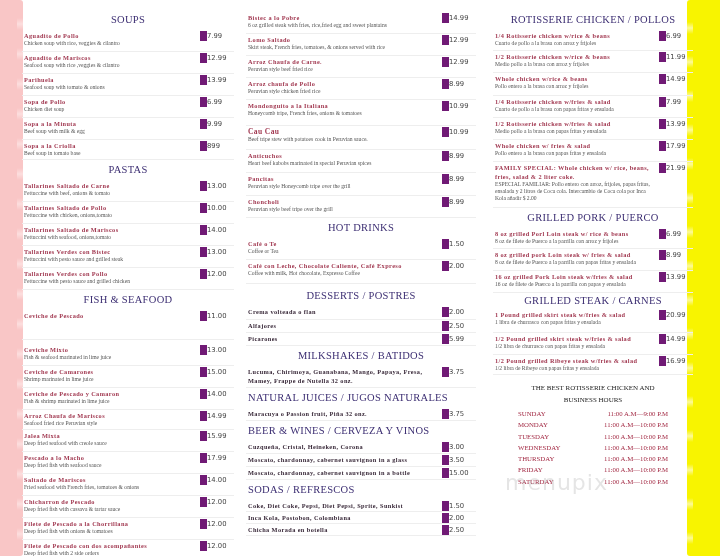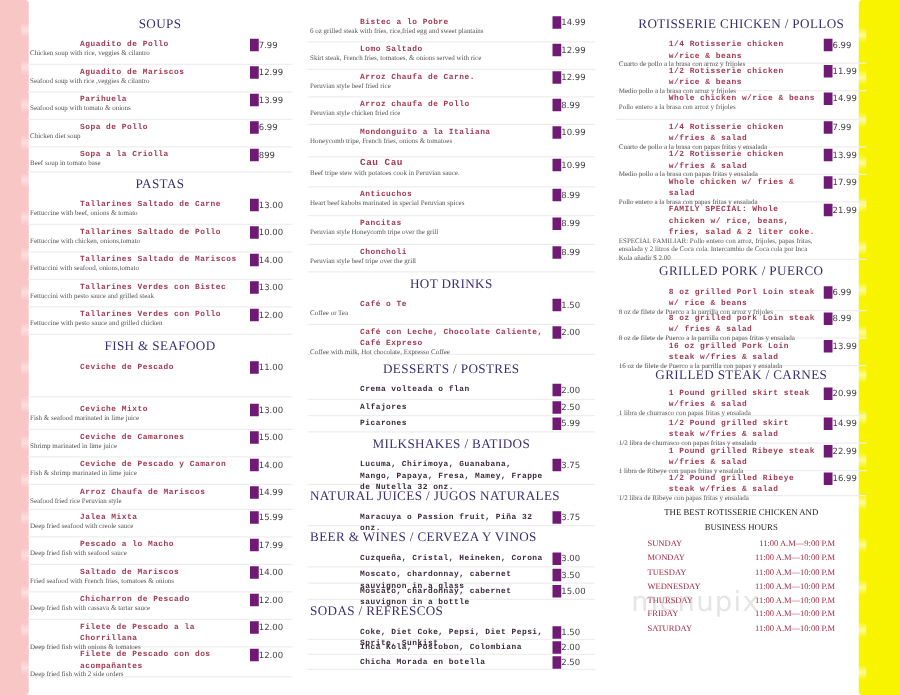--- a/index.html
+++ b/index.html
@@ -35,22 +35,22 @@
     font-size: 10.5px; letter-spacing: 0.3px; height: 20px; line-height: 20px;
   }
   .section-title.left { text-align: left; padding-left: 2px; }
 
   .item {
     display: flex; justify-content: space-between; align-items: flex-start;
     border-bottom: 1px solid #eeeeee; padding: 1px 0 2px 2px;
   }
   .item .text { flex: 1; padding-right: 6px; }
   .item .name {
-    display: block; font-family: Liberation Mono, monospace; font-weight: bold;
-    font-size: 6.3px; color: #a23a52; letter-spacing: 0.4px; line-height: 9px; margin-left: 40px;
+    display: block; font-family: Liberation Serif, serif; font-weight: bold;
+    font-size: 6.3px; color: #a23a52; letter-spacing: 0.4px; line-height: 9px;
   }
   .item .name.dark { color: #3a2a3a; }
   .item .name.big { font-size: 7.5px; }
   .item .desc {
     display: block; font-family: "Liberation Serif", serif; font-size: 5.6px;
     color: #555; line-height: 7px;
   }
   .item .price {
     width: 34px; font-family: "DejaVu Sans", sans-serif;
     font-size: 6.8px; color: #444; line-height: 10px; border-left: 7px solid #701a75;
@@ -101,20 +101,27 @@
         </div>
         <div class="price">13.99</div>
       </div>
     <div class="item" style="height:22px;">
         <div class="text">
           <span class="name">Sopa de Pollo</span>
           <span class="desc">Chicken diet soup</span>
         </div>
         <div class="price">6.99</div>
       </div>
+    <div class="item" style="height:22px;">
+        <div class="text">
+          <span class="name">Sopa a la Minuta</span>
+          <span class="desc">Beef soup with milk &amp; egg</span>
+        </div>
+        <div class="price">9.99</div>
+      </div>
     <div class="item" style="height:20px;">
         <div class="text">
           <span class="name">Sopa a la Criolla</span>
           <span class="desc">Beef soup in tomato base</span>
         </div>
         <div class="price">899</div>
       </div>
   </div>
 
   <div class="section-title">PASTAS</div>
@@ -498,27 +505,20 @@
           <span class="desc">1 libra de churrasco con papas fritas y ensalada</span>
         </div>
         <div class="price">20.99</div>
       </div>
     <div class="item" style="height:22px;">
         <div class="text">
           <span class="name">1/2 Pound grilled skirt steak w/fries &amp; salad</span>
           <span class="desc">1/2 libra de churrasco con papas fritas y ensalada</span>
         </div>
         <div class="price">14.99</div>
-      </div>
-    <div class="item" style="height:22px;">
-        <div class="text">
-          <span class="name">1 Pound grilled Ribeye steak w/fries &amp; salad</span>
-          <span class="desc">1 libra de Ribeye con papas fritas y ensalada</span>
-        </div>
-        <div class="price">22.99</div>
       </div>
     <div class="item" style="height:20px;">
         <div class="text">
           <span class="name">1/2 Pound grilled Ribeye steak w/fries &amp; salad</span>
           <span class="desc">1/2 libra de Ribeye con papas fritas y ensalada</span>
         </div>
         <div class="price">16.99</div>
       </div>
   </div>
 

